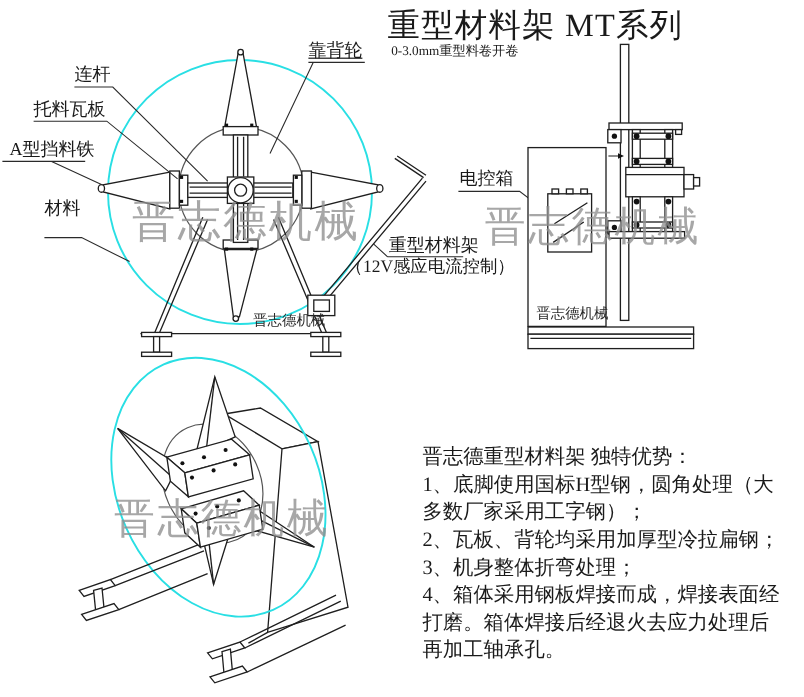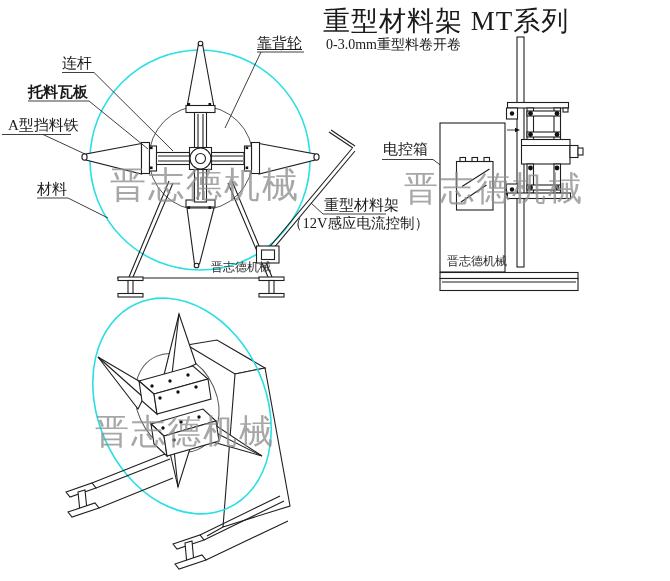--- a/index.html
+++ b/index.html
@@ -3,21 +3,21 @@
 <meta charset="utf-8">
 <style>
   html,body{margin:0;padding:0;background:#ffffff;}
   .canvas{
     position:relative;width:670px;height:578px;background:#ffffff;
     font-family:"Liberation Serif","DejaVu Serif",serif;color:#1a1a1a;overflow:hidden;
   }
   .art{position:absolute;left:0;top:0;z-index:1;}
   .txt{position:absolute;white-space:nowrap;z-index:3;line-height:1.15;}
   .page-title{font-size:27px;letter-spacing:1px;}
-  .page-subtitle{font-size:14px;}
+  .page-subtitle{font-size:11px;}
   .callout{font-size:15px;}
   .note{font-size:15px;}
   .watermark{
     position:absolute;z-index:2;color:#8f8f8f;opacity:.78;letter-spacing:2px;
     font-size:36px;white-space:nowrap;font-family:"Liberation Serif","DejaVu Serif",serif;
   }
   .wm2,.wm3{font-size:34px;}
   .brand-small{font-size:12px;color:#2a2a2a;}
   .adv{position:absolute;left:352px;top:369px;z-index:3;font-size:17px;}
   .adv div{height:23px;line-height:23px;white-space:nowrap;}
@@ -227,29 +227,39 @@
           <circle class="bolt" cx="174" cy="440" r="1.7"></circle>
       </g>
     </g>
   </svg>
 
   <div class="txt page-title" style="left:323px;top:6px;">重型材料架 MT系列</div>
   <div class="txt page-subtitle" style="left:326px;top:37px;">0-3.0mm重型料卷开卷</div>
 
   <div class="txt callout" style="left:257px;top:35px;text-decoration:underline;">靠背轮</div>
   <div class="txt callout" style="left:62px;top:55px;">连杆</div>
-  <div class="txt callout" style="left:28px;top:84px;font-weight:bold;">托料瓦板</div>
+  <div class="txt callout" style="left:28px;top:84px;">托料瓦板</div>
   <div class="txt callout" style="left:8px;top:117px;">A型挡料铁</div>
-  <div class="txt callout" style="left:37px;top:181px;">材料</div>
+  <div class="txt callout" style="left:37px;top:166px;">材料</div>
   <div class="txt callout" style="left:324px;top:197px;">重型材料架</div>
   <div class="txt note" style="left:288px;top:215px;font-size:14.5px;">（12V感应电流控制）</div>
 
   <div class="txt callout" style="left:383px;top:141px;text-align:center;">电控箱</div>
 
   <div class="watermark" style="left:110px;top:161px;">晋志德机械</div>
   <div class="watermark wm2" style="left:404px;top:166px;">晋志德机械</div>
   <div class="watermark wm3" style="left:95px;top:409px;">晋志德机械</div>
 
   <div class="txt brand-small" style="left:211px;top:261px;">晋志德机械</div>
   <div class="txt brand-small" style="left:447px;top:255px;">晋志德机械</div>
 
+  <div class="adv">
+    <div>晋志德重型材料架 独特优势：</div>
+    <div>1、底脚使用国标H型钢，圆角处理（大</div>
+    <div>多数厂家采用工字钢）；</div>
+    <div>2、瓦板、背轮均采用加厚型冷拉扁钢；</div>
+    <div>3、机身整体折弯处理；</div>
+    <div>4、箱体采用钢板焊接而成，焊接表面经</div>
+    <div>打磨。箱体焊接后经退火去应力处理后</div>
+    <div>再加工轴承孔。</div>
+  </div>
 
 </div>
 
 </body></html>

